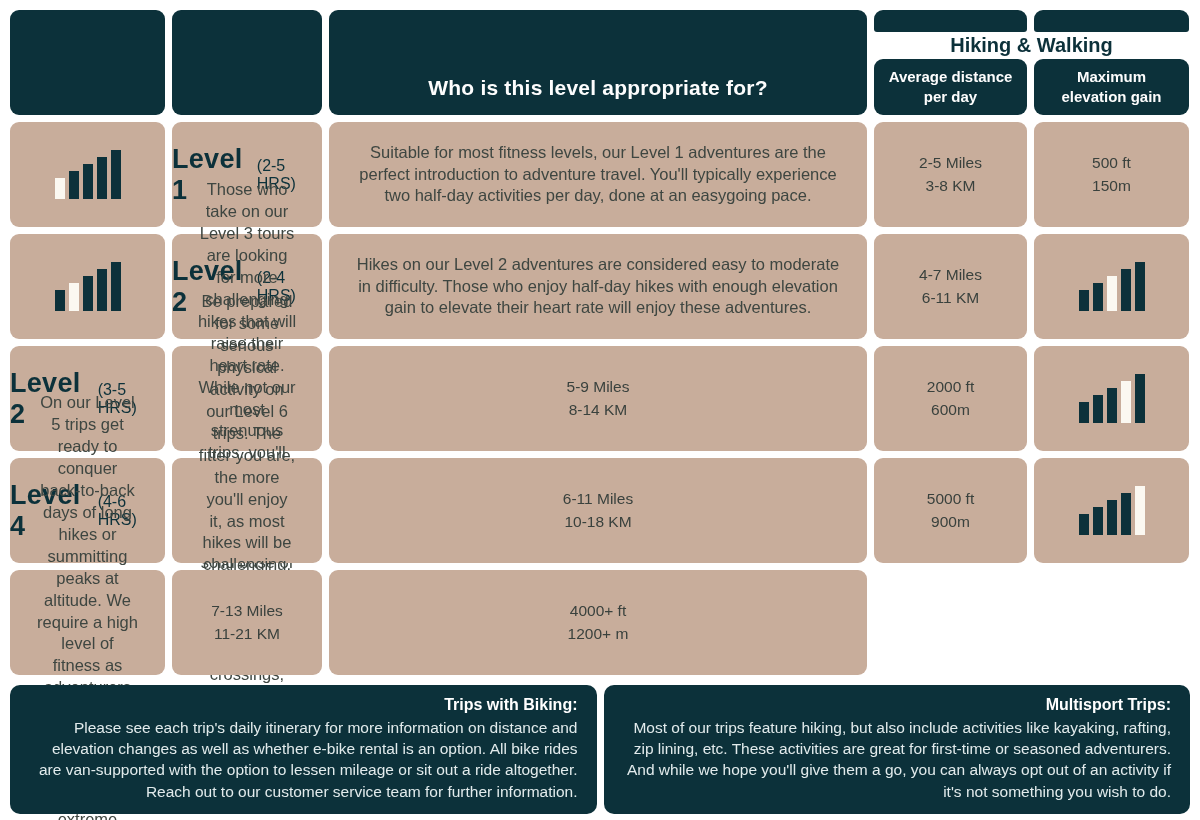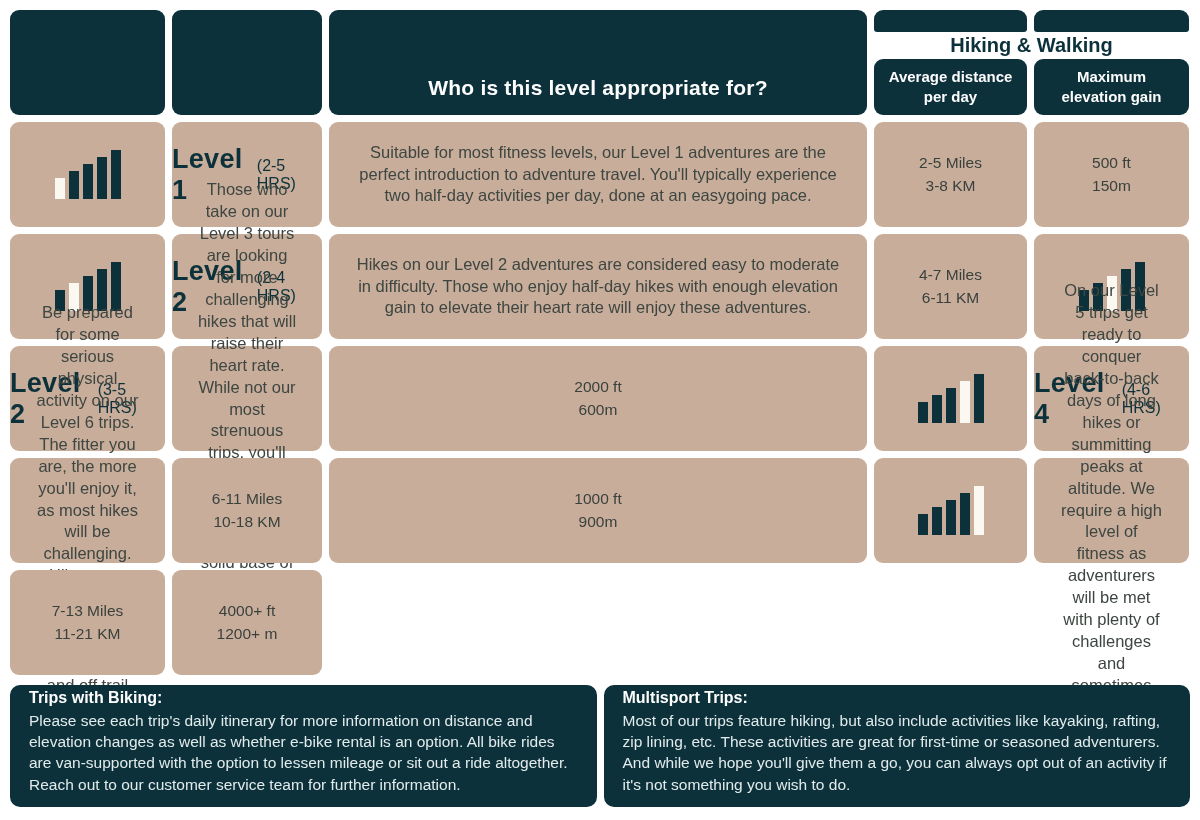--- a/index.html
+++ b/index.html
@@ -65,21 +65,21 @@
 
   .data-cell{
     display:flex;flex-direction:column;align-items:center;justify-content:center;
     font-size:15.5px;line-height:1.45;color:#39413d;text-align:right;
   }
 
   
   .footers{display:flex;gap:7px;margin-top:10px;}
   .footnote{
     flex:1;background:var(--dark);border-radius:10px;
-    padding:4px 19px 12px;color:var(--foot-text);
+    padding:11px 19px 12px;color:var(--foot-text);text-align:right;
   }
   .fn-title{color:#ffffff;font-weight:bold;font-size:16px;margin-bottom:3px;}
   .fn-body{font-size:15.5px;line-height:1.37;}
 </style>
 </head>
 <body>
 
 <div class="page">
   <div class="grid">
 
@@ -164,20 +164,24 @@
         </div>
     </div>
     <div class="cell tan level-cell">
       <div class="lvl">Level 2</div>
       <div class="hrs">(3-5 HRS)</div>
     </div>
     <div class="cell tan desc-cell">
       <p>Those who take on our Level 3 tours are looking for more challenging hikes that will raise their heart rate. While not our most strenuous trips, you'll definitely feel accomplished after a day on the trails. A solid base of fitness is advised.</p>
     </div>
     <div class="cell tan data-cell">
+      <div>5-9 Miles</div>
+      <div>8-14 KM</div>
+    </div>
+    <div class="cell tan data-cell">
       <div>2000 ft</div>
       <div>600m</div>
     </div>
 
     <div class="cell tan icon-cell">
       <div class="bars">
           <div class="bar" style="height: 21px;"></div>
           <div class="bar" style="height: 28px;"></div>
           <div class="bar" style="height: 35px;"></div>
           <div class="bar hl" style="height: 42px;"></div>
@@ -189,21 +193,21 @@
       <div class="hrs">(4-6 HRS)</div>
     </div>
     <div class="cell tan desc-cell">
       <p>Be prepared for some serious physical activity on our Level 6 trips. The fitter you are, the more you'll enjoy it, as most hikes will be challenging. Hikes may include rock scrambling, river crossings, and off trail adventures.</p>
     </div>
     <div class="cell tan data-cell">
       <div>6-11 Miles</div>
       <div>10-18 KM</div>
     </div>
     <div class="cell tan data-cell">
-      <div>1000 ft</div>
+      <div>5000 ft</div>
       <div>900m</div>
     </div>
 
     <div class="cell tan icon-cell">
       <div class="bars">
           <div class="bar" style="height: 21px;"></div>
           <div class="bar" style="height: 28px;"></div>
           <div class="bar" style="height: 35px;"></div>
           <div class="bar" style="height: 42px;"></div>
           <div class="bar hl" style="height: 49px;"></div>

